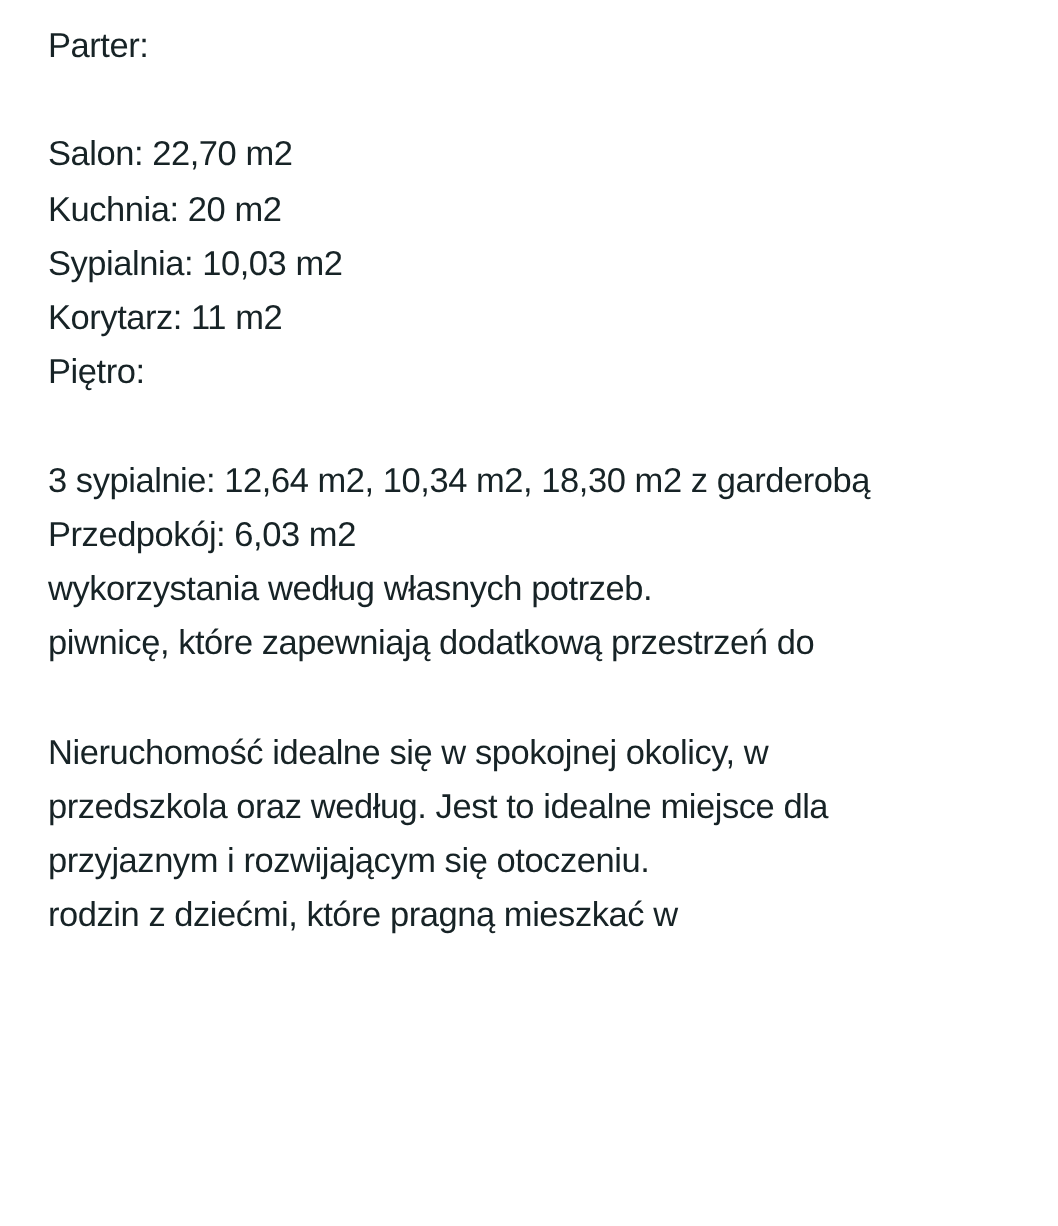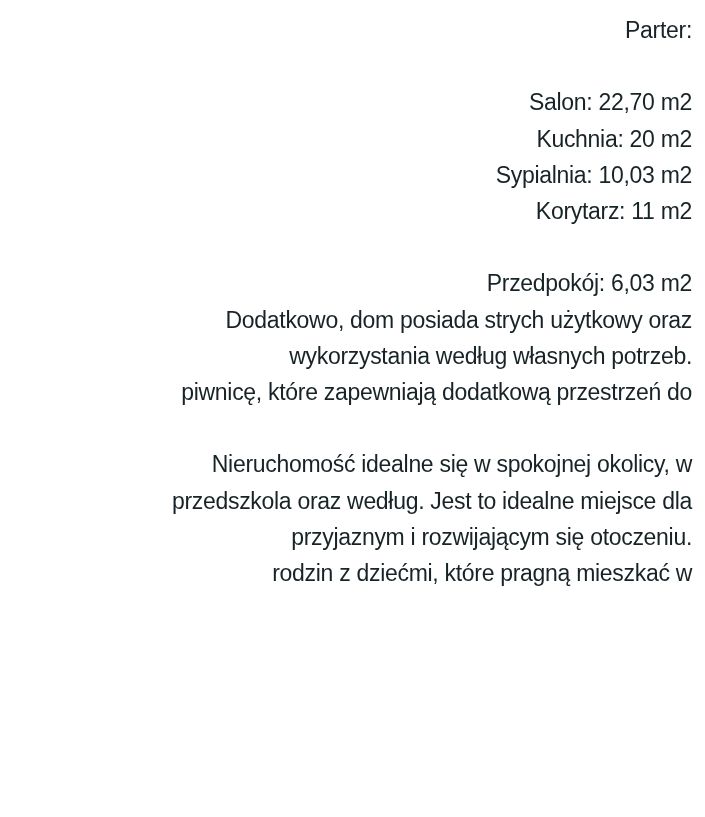--- a/index.html
+++ b/index.html
@@ -15,44 +15,44 @@
     .content {
       position: absolute;
       left: 32px;
       top: 12px;
       width: 660px;
       font-family: "Liberation Sans", sans-serif;
       font-size: 23px;
       line-height: 36.2px;
       color: #172326;
       letter-spacing: -0.3px;
-      text-align: right;
     }
     .line {
       display: block;
       white-space: nowrap;
     }
     .blank {
       display: block;
       height: 36.2px;
     }
   </style>
 </head>
 <body>
 
 <div class="content">
   <span class="line">Parter:</span>
   <span class="blank"></span>
   <span class="line">Salon: 22,70 m2</span>
   <span class="line">Kuchnia: 20 m2</span>
   <span class="line">Sypialnia: 10,03 m2</span>
   <span class="line">Korytarz: 11 m2</span>
+  <span class="line">Piętro:</span>
   <span class="blank"></span>
+  <span class="line">3 sypialnie: 12,64 m2, 10,34 m2, 18,30 m2 z garderobą</span>
   <span class="line">Przedpokój: 6,03 m2</span>
-  <span class="line">Dodatkowo, dom posiada strych użytkowy oraz</span>
   <span class="line">wykorzystania według własnych potrzeb.</span>
   <span class="line">piwnicę, które zapewniają dodatkową przestrzeń do</span>
   <span class="blank"></span>
   <span class="line">Nieruchomość idealne się w spokojnej okolicy, w</span>
   <span class="line">przedszkola oraz według. Jest to idealne miejsce dla</span>
   <span class="line">przyjaznym i rozwijającym się otoczeniu.</span>
   <span class="line">rodzin z dziećmi, które pragną mieszkać w</span>
 </div>
 
 </body></html>

